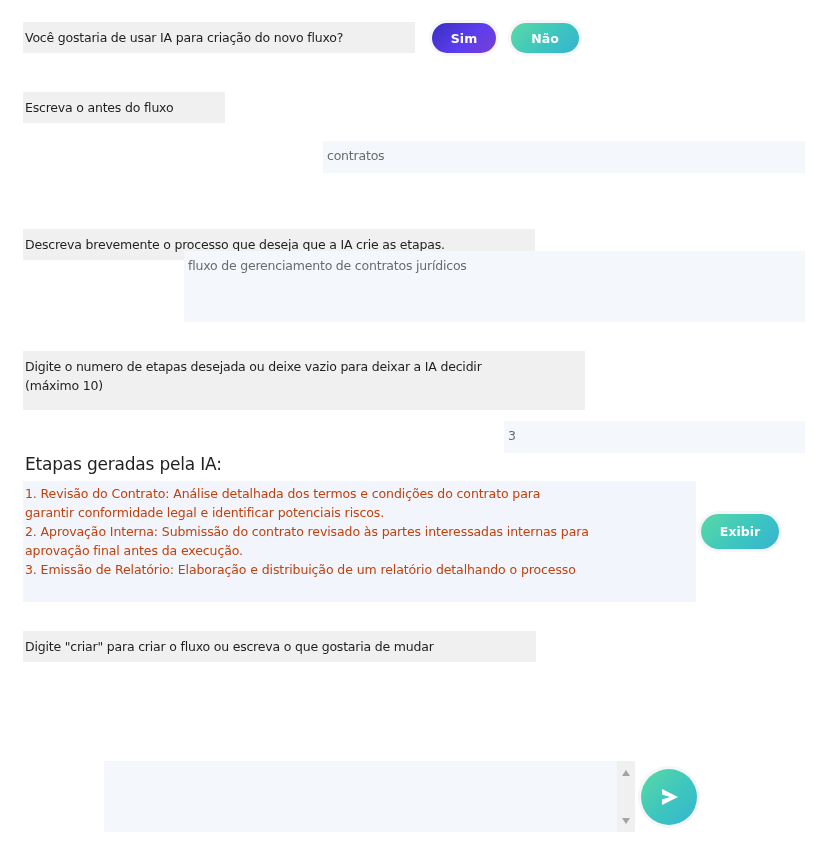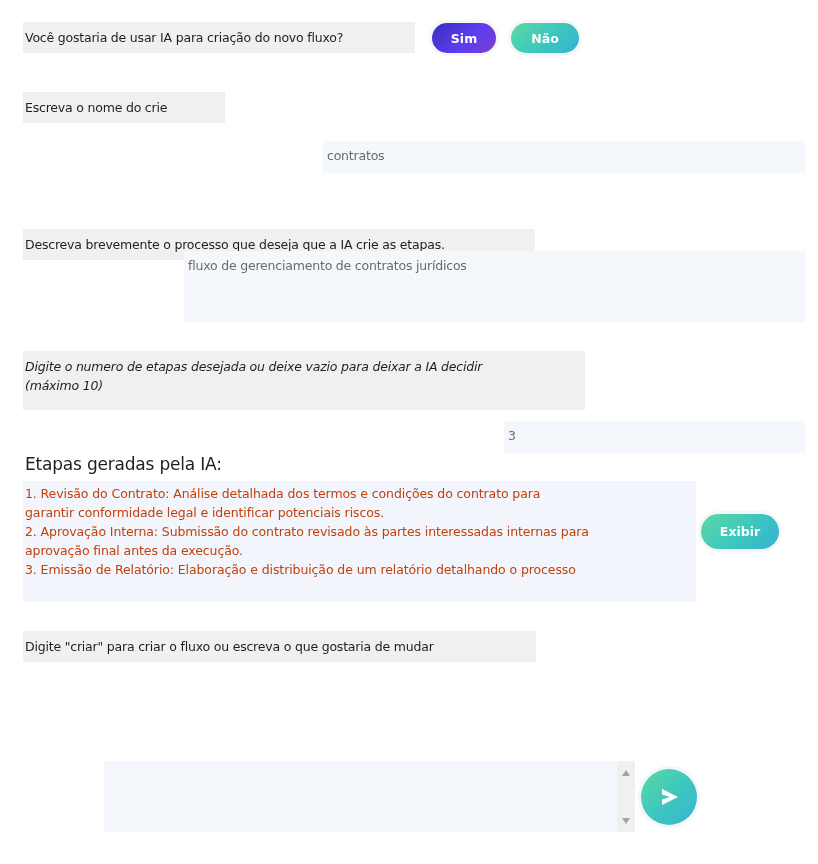--- a/index.html
+++ b/index.html
@@ -47,27 +47,27 @@
 <body>
 
 <div class="label-box" style="left:23px; top:22px; width:392px; height:31px;">Você gostaria de usar IA para criação do novo fluxo?</div>
 <div class="pill pill-purple" style="left:432px; top:23px; width:64px; height:30px;">
   <span>Sim</span>
 </div>
 <div class="pill pill-teal" style="left:511px; top:23px; width:68px; height:30px;">
   <span>Não</span>
 </div>
 
-<div class="label-box" style="left:23px; top:92px; width:202px; height:31px;">Escreva o nome do crie</div>
+<div class="label-box" style="left:23px; top:92px; width:202px; height:31px;">Escreva o antes do fluxo</div>
 <div class="input-box" style="left:323px; top:141px; width:482px; height:32px;">contratos</div>
 
 <div class="label-box" style="left:23px; top:201px; width:512px; height:31px;margin-top:28px;">Descreva brevemente o processo que deseja que a IA crie as etapas.</div>
 <div class="input-box" style="left:184px; top:251px; width:621px; height:71px;">fluxo de gerenciamento de contratos jurídicos</div>
 
-<div class="label-box" style="left:23px; top:351px; width:562px; height:59px;font-style:italic;">
+<div class="label-box" style="left:23px; top:351px; width:562px; height:59px;">
   <div>Digite o numero de etapas desejada ou deixe vazio para deixar a IA decidir</div>
   <div>(máximo 10)</div>
 </div>
 <div class="input-box" style="left:504px; top:421px; width:301px; height:32px;">3</div>
 
 <div class="plain-text" style="left:25px; top:455px;">Etapas geradas pela IA:</div>
 <div class="steps-box" style="left:23px; top:481px; width:673px; height:121px;">
   <div>1. Revisão do Contrato: Análise detalhada dos termos e condições do contrato para</div>
   <div>garantir conformidade legal e identificar potenciais riscos.</div>
   <div>2. Aprovação Interna: Submissão do contrato revisado às partes interessadas internas para</div>

